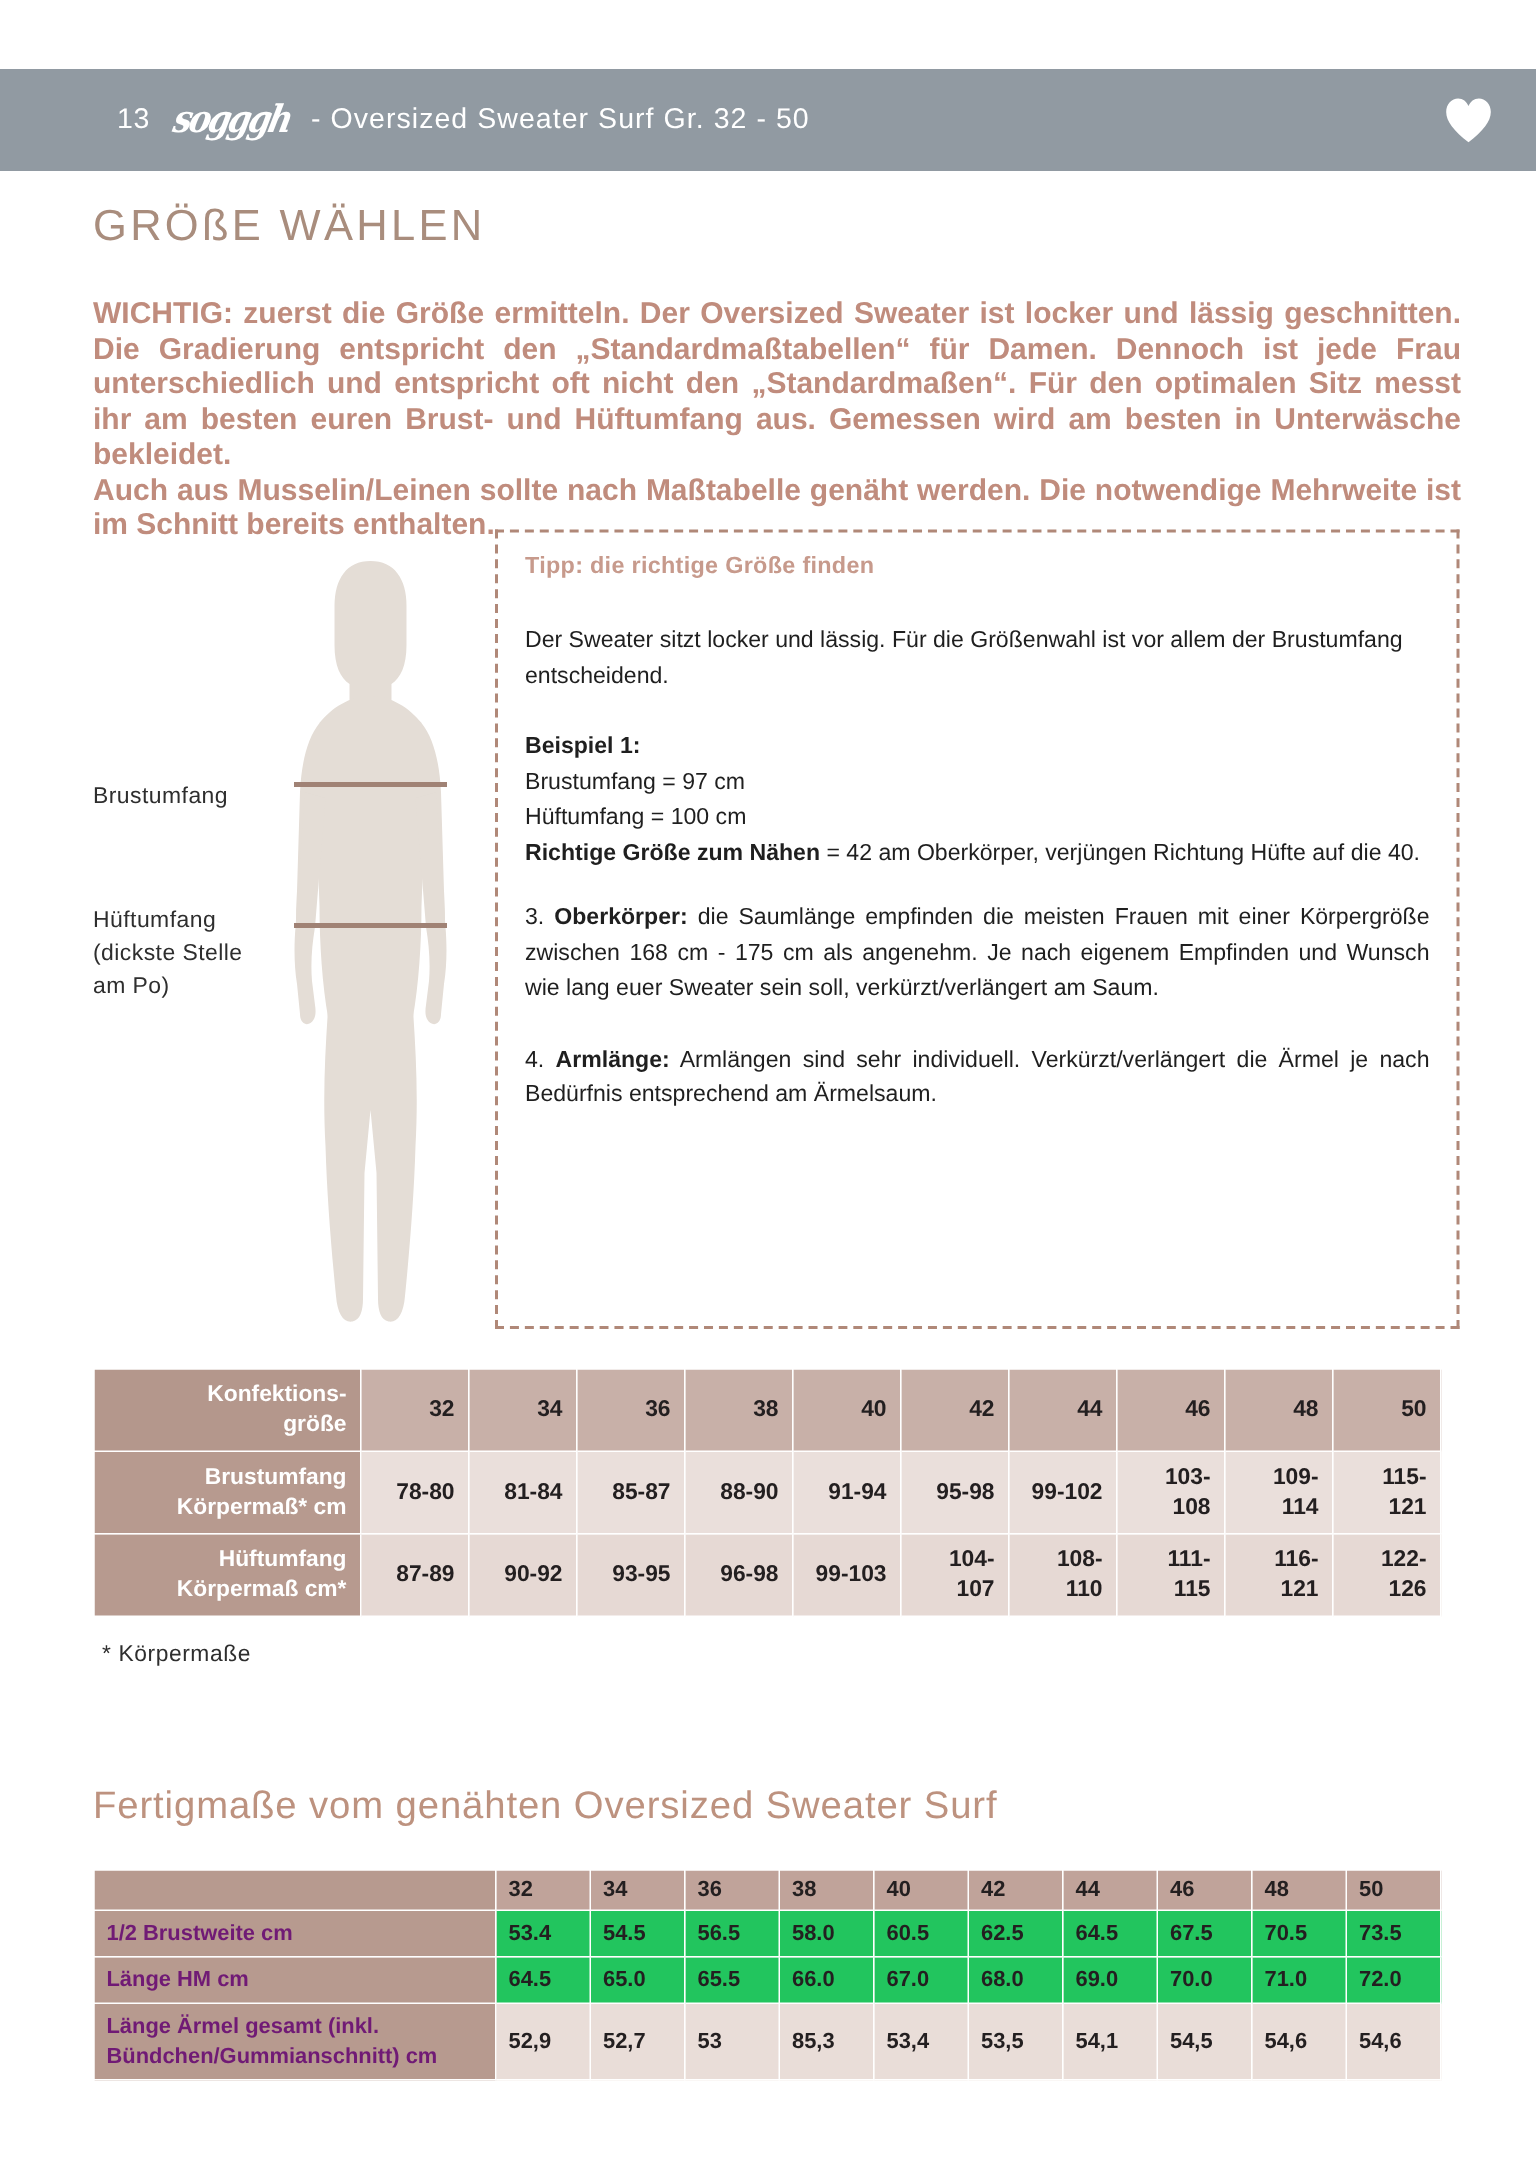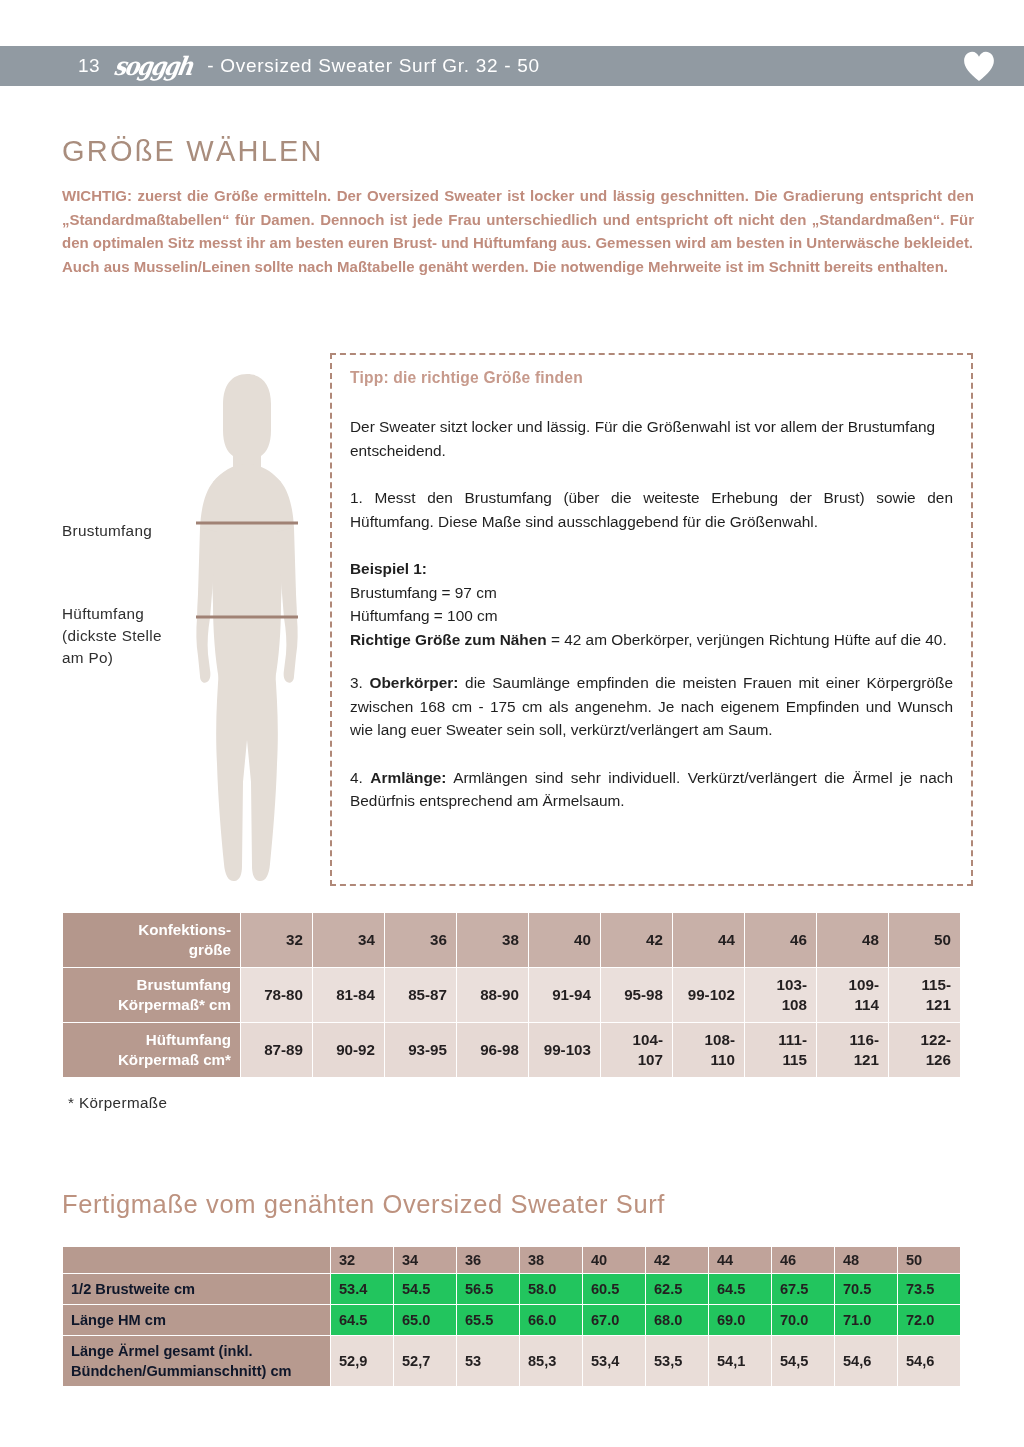--- a/index.html
+++ b/index.html
@@ -14,21 +14,21 @@
     overflow: hidden;
     position: relative;
   }
 
   
   .header-bar {
     position: absolute;
     left: 0;
     top: 46px;
     width: 1024px;
-    height: 40px;
+    height: 68px;
     background: #919aa2;
     display: flex;
     align-items: center;
     box-sizing: border-box;
     padding: 0 28px 0 78px;
   }
   .header-page-no {
     color: #ffffff;
     font-size: 19px;
     letter-spacing: 0.5px;
@@ -66,24 +66,24 @@
     font-size: 29px;
     color: #a98d7d;
     letter-spacing: 2.2px;
     font-weight: 400;
   }
 
   
   .intro {
     position: absolute;
     left: 62px;
-    top: 184px;
+    top: 198px;
     width: 912px;
     color: #c08c7d;
-    font-size: 15px;
+    font-size: 20px;
     font-weight: 700;
     line-height: 23.5px;
     text-align: justify;
   }
   .intro .nojust {
     text-align: left;
   }
 
   
   .figure-wrap {
@@ -211,21 +211,21 @@
   }
   .table2 td {
     padding: 5px 8px;
     font-size: 14.6px;
     vertical-align: middle;
     border: 1px solid #ffffff;
     font-weight: 700;
   }
   .table2 .lbl {
     background: #b79a8f;
-    color: #0f172a;
+    color: #701a75;
     width: 268px;
     line-height: 20px;
   }
   .table2 tr.r0 .lbl { background: #b79a8f; }
   .table2 tr.r0 .val {
     background: #c0a39a;
     color: #231f20;
   }
   .table2 .val {
     background: #22c55e;
@@ -284,21 +284,20 @@
   <div class="fig-label fig-label-hip">
     <div>Hüftumfang</div>
     <div>(dickste Stelle</div>
     <div>am Po)</div>
   </div>
 </div>
 
 <div class="tipbox">
   <div class="tip-heading">Tipp: die richtige Größe finden</div>
   <p class="tip-p">Der Sweater sitzt locker und lässig. Für die Größenwahl ist vor allem der Brustumfang entscheidend.</p>
-  <p class="tip-p justified">1. Messt den Brustumfang (über die weiteste Erhebung der Brust) sowie den Hüftumfang. Diese Maße sind ausschlaggebend für die Größenwahl.</p>
   <div class="tip-lines">
     <div class="tip-b">Beispiel 1:</div>
     <div>Brustumfang  = 97 cm</div>
     <div>Hüftumfang = 100 cm</div>
     <div><span class="tip-b">Richtige Größe zum Nähen</span><span> = 42 am Oberkörper, verjüngen Richtung Hüfte auf die 40.</span></div>
   </div>
   <p class="tip-p justified"><span>3. </span><span class="tip-b">Oberkörper:</span><span> die Saumlänge empfinden die meisten Frauen mit einer Körpergröße zwischen 168 cm - 175 cm als angenehm. Je nach eigenem Empfinden und Wunsch wie lang euer Sweater sein soll, verkürzt/verlängert am Saum.</span></p>
   <p class="tip-p justified"><span>4. </span><span class="tip-b">Armlänge:</span><span> Armlängen sind sehr individuell. Verkürzt/verlängert die Ärmel je nach Bedürfnis entsprechend am Ärmelsaum.</span></p>
 </div>
 

